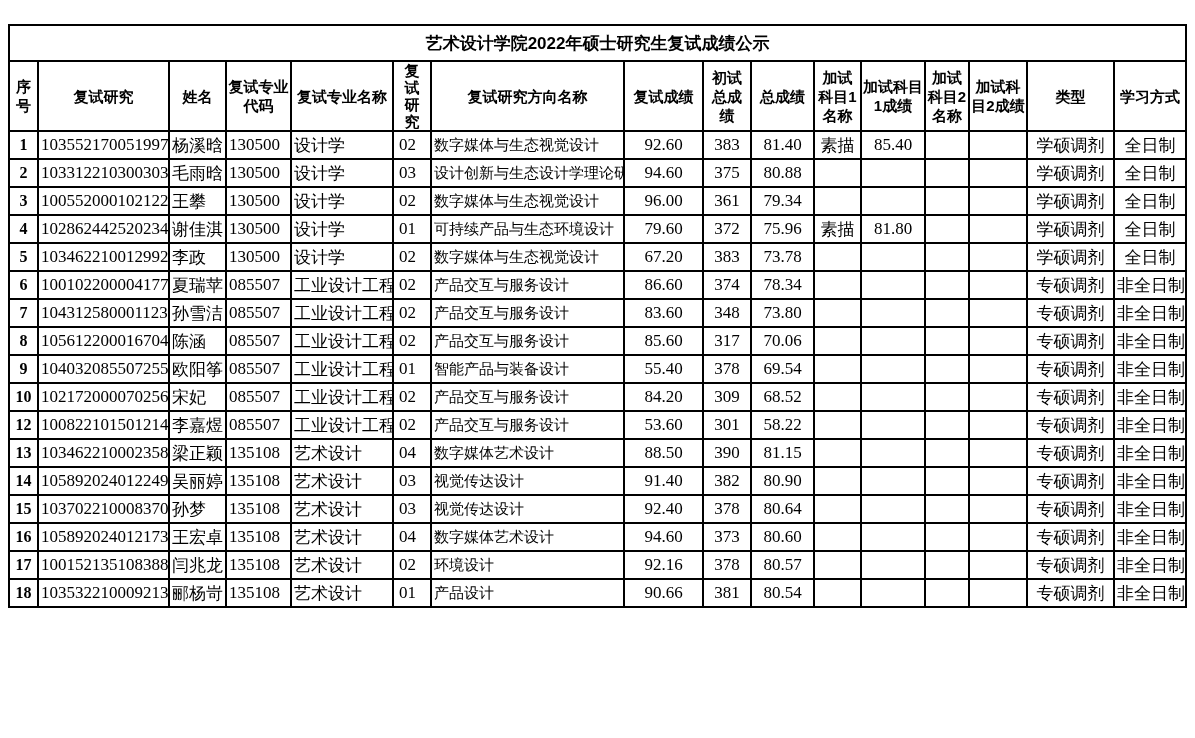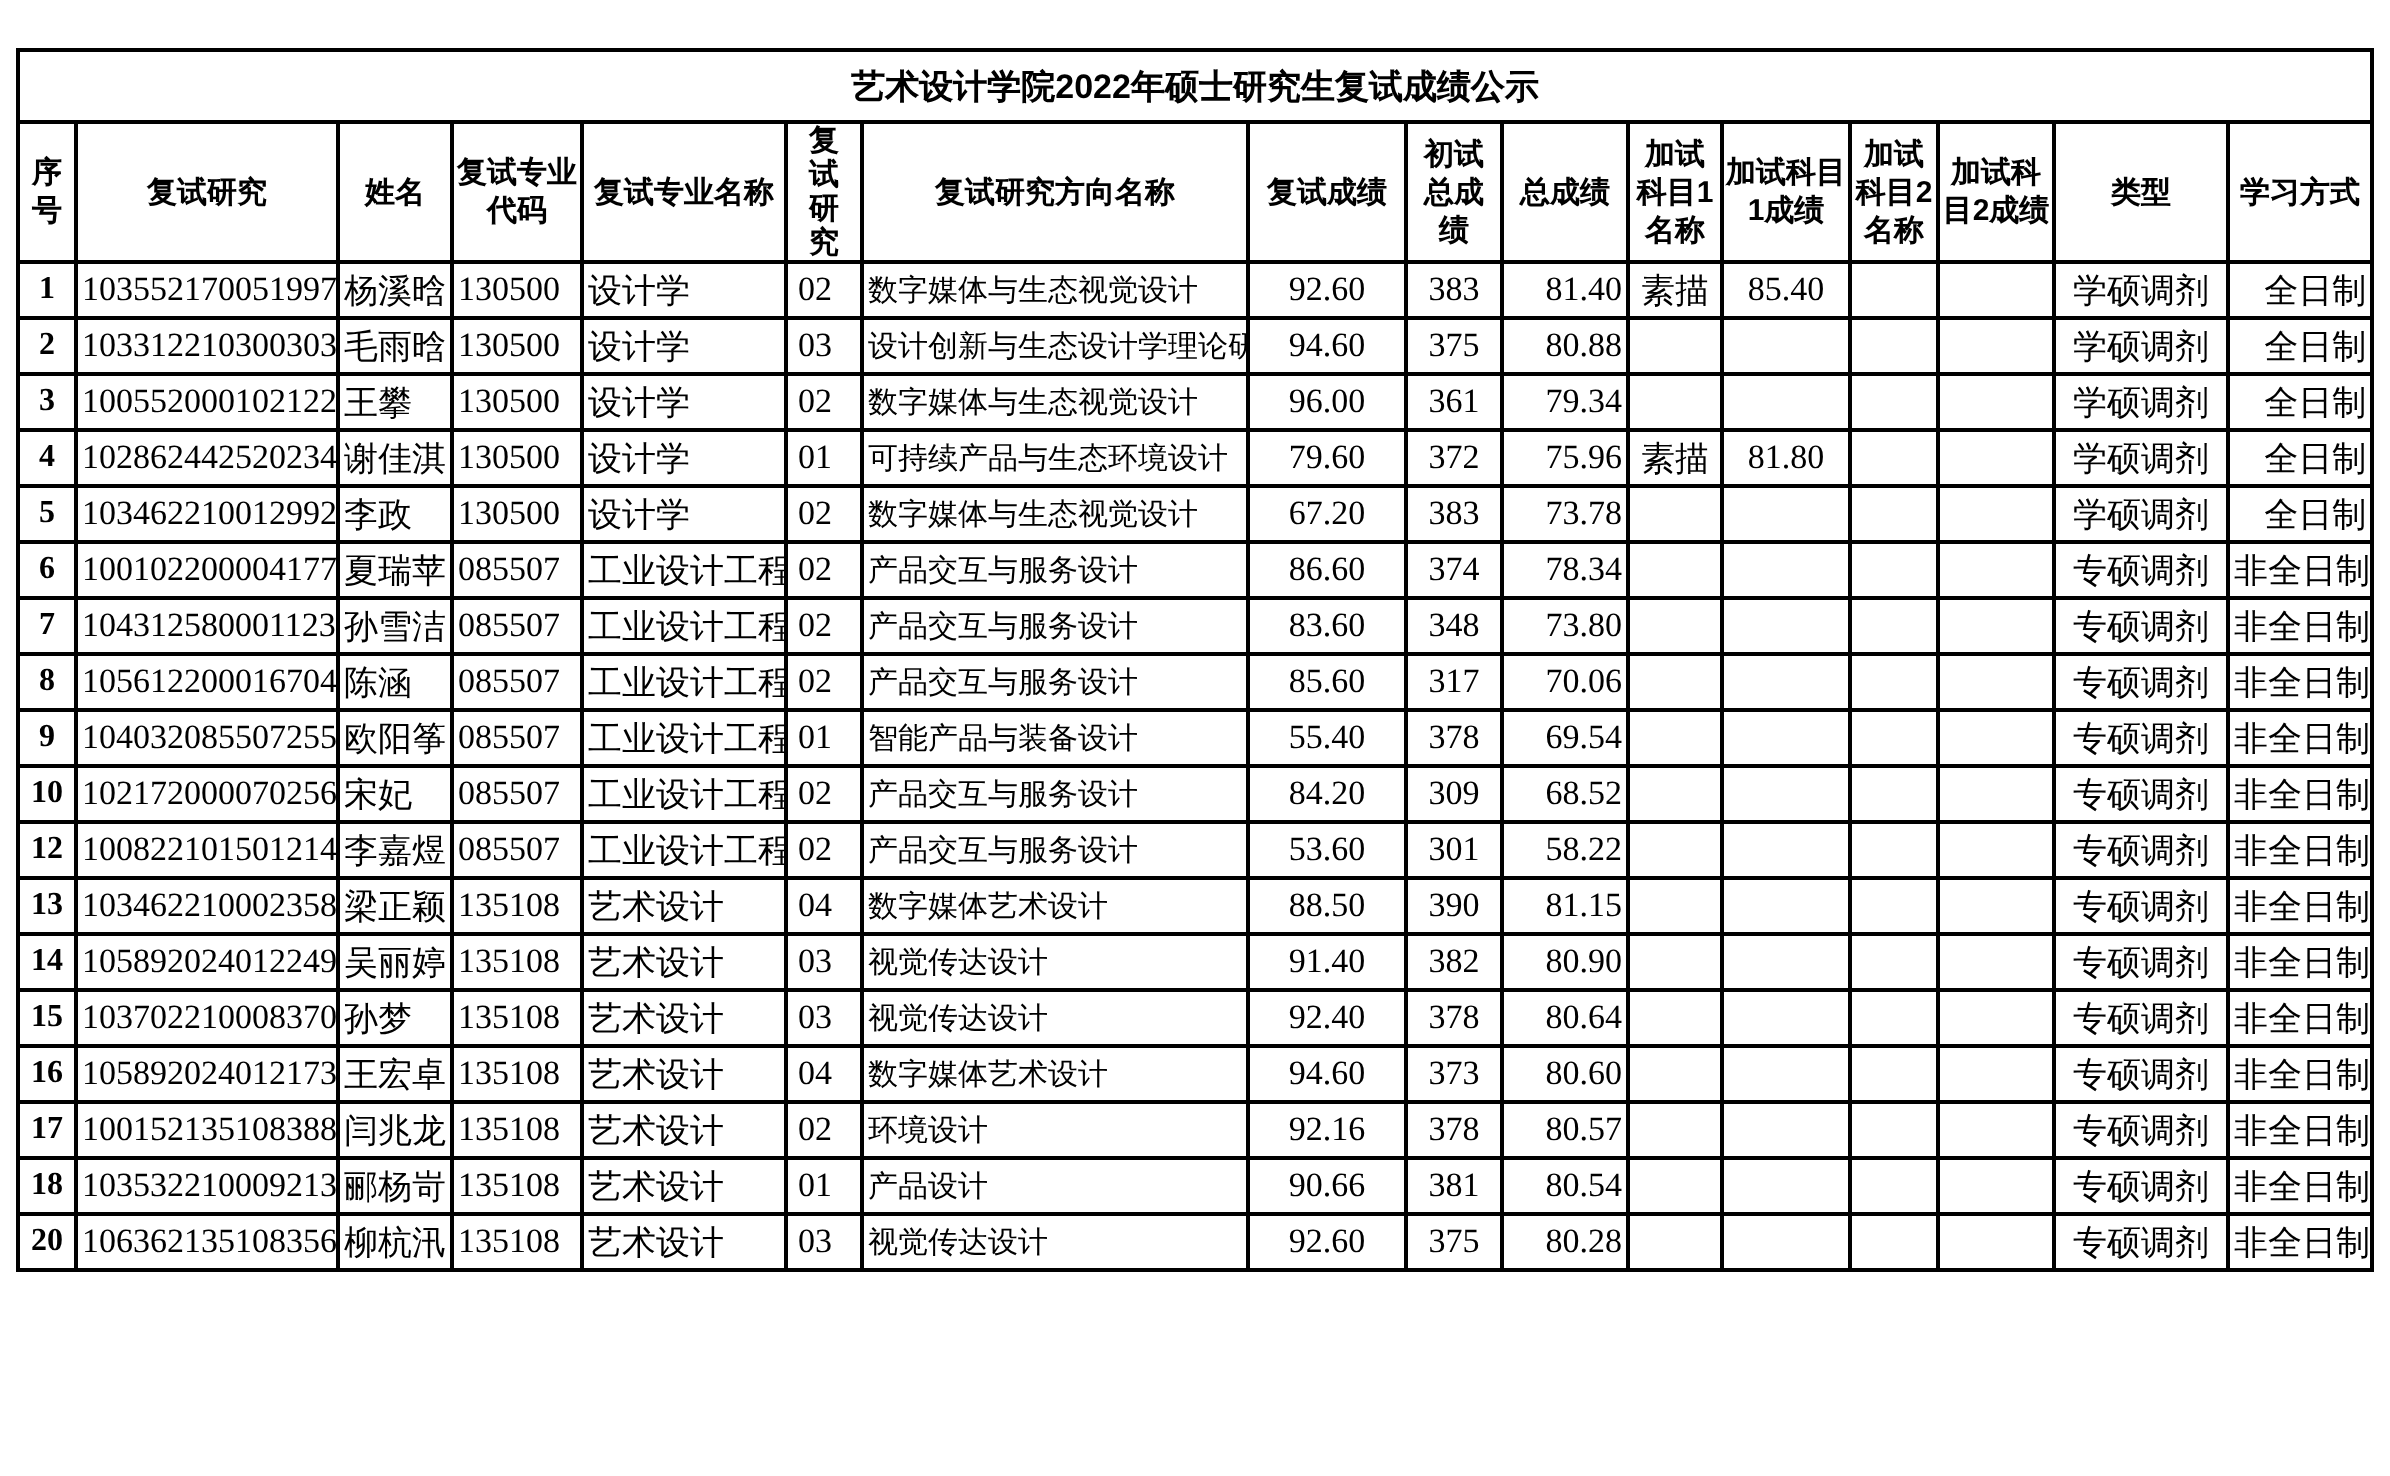--- a/index.html
+++ b/index.html
@@ -61,21 +61,21 @@
   td.col-direction_code { padding-left: 5px; }
   td.col-direction_name { font-size: 15px; }
   td.col-retest_score,
   td.col-initial_total,
   td.col-add1_name,
   td.col-add1_score,
   td.col-add2_name,
   td.col-add2_score,
   td.col-type { text-align: center; }
   td.col-total_score,
-  td.col-study_mode { text-align: right; }
+  td.col-study_mode { text-align: center; }
 </style>
 </head>
 <body>
 
 <div class="page">
   <table class="score-table">
     <colgroup>
       <col style="width:29px">
         <col style="width:131px">
         <col style="width:57px">
@@ -418,33 +418,15 @@
           <td class="col-retest_score">90.66</td>
           <td class="col-initial_total">381</td>
           <td class="col-total_score">80.54</td>
           <td class="col-add1_name"></td>
           <td class="col-add1_score"></td>
           <td class="col-add2_name"></td>
           <td class="col-add2_score"></td>
           <td class="col-type">专硕调剂</td>
           <td class="col-study_mode">非全日制</td>
         </tr>
-        <tr>
-          <td class="col-idx">20</td>
-          <td class="col-candidate_no">106362135108356</td>
-          <td class="col-name">柳杭汛</td>
-          <td class="col-major_code">135108</td>
-          <td class="col-major_name">艺术设计</td>
-          <td class="col-direction_code">03</td>
-          <td class="col-direction_name">视觉传达设计</td>
-          <td class="col-retest_score">92.60</td>
-          <td class="col-initial_total">375</td>
-          <td class="col-total_score">80.28</td>
-          <td class="col-add1_name"></td>
-          <td class="col-add1_score"></td>
-          <td class="col-add2_name"></td>
-          <td class="col-add2_score"></td>
-          <td class="col-type">专硕调剂</td>
-          <td class="col-study_mode">非全日制</td>
-        </tr>
       </tbody>
   </table>
 </div>
 
 </body></html>

